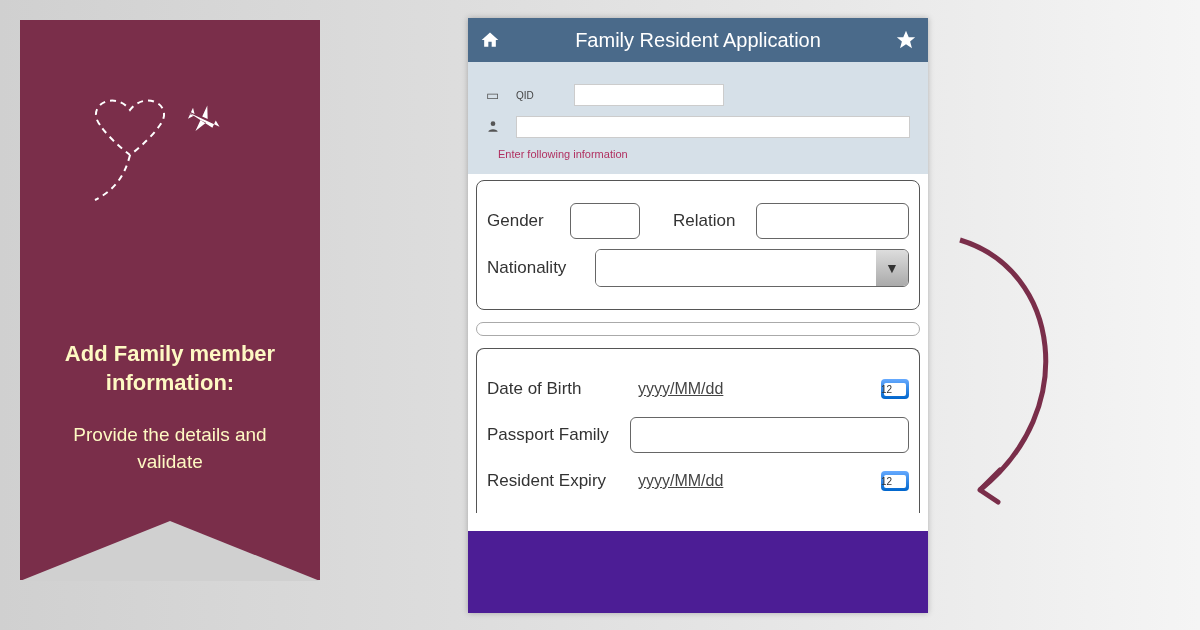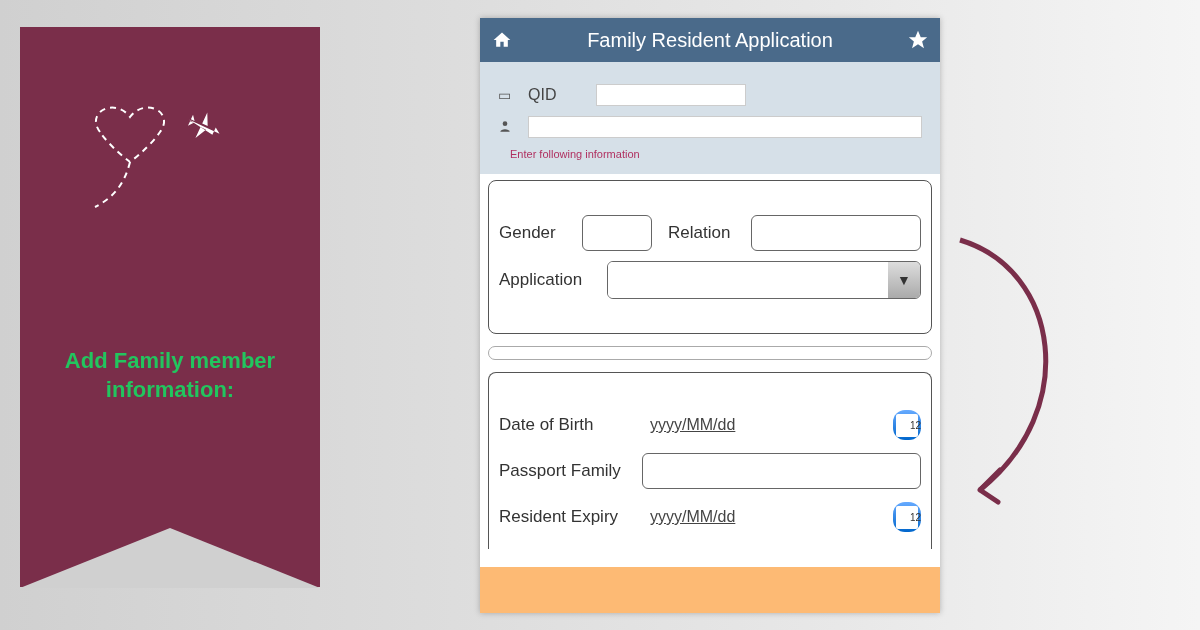--- a/index.html
+++ b/index.html
@@ -7,25 +7,25 @@
       width: 1200px;
       height: 630px;
       background: linear-gradient(to right, #d0d0d0 0%, #e8e8e8 70%, #f5f5f5 100%);
       font-family: Arial, sans-serif;
       position: relative;
       overflow: hidden;
     }
     .banner {
       position: absolute;
       left: 20px;
-      top: 27px;
+      top: 20px;
       width: 300px;
       height: 560px;
       background: #7a2e4a;
-      color: #22c55e;
+      color: #fef9c3;
     }
     .banner-decoration {
       position: absolute;
       top: 60px;
       left: 50px;
       width: 200px;
       height: 130px;
     }
     .banner-text {
       position: absolute;
@@ -45,56 +45,56 @@
       line-height: 1.4;
     }
     .ribbon-tail {
       position: absolute; bottom: -1px; left: 0; width: 100%; height: 60px;
       background: #d0d0d0;
       clip-path: polygon(0 100%, 50% 0, 100% 100%);
     }
 
     .phone {
       position: absolute;
-      left: 480px;
+      left: 468px;
       top: 18px;
       width: 460px;
       height: 595px;
-      background: #fdba74;
+      background: #4c1d95;
       box-shadow: 0 0 6px rgba(0,0,0,0.25);
       overflow: hidden;
     }
     .app-header {
       background: #4a6a8a;
       color: #fff;
       height: 44px;
       display: flex;
       align-items: center;
       padding: 0 10px;
       font-size: 20px;
     }
     .app-header .title { flex: 1; text-align: center; }
     .home-icon, .star-icon { width: 24px; display:flex; justify-content:center; }
     .top-area {
       background: #d6e0e8;
       padding: 12px 18px 8px;
     }
     .top-row { display: flex; align-items: center; margin: 10px 0; gap: 10px;}
     .top-row .icon-slot { width: 20px; font-size: 14px; color:#555; }
-    .top-row .lbl { font-size: 16px; color:#444; }
+    .top-row .lbl { font-size: 10px; color:#444; }
     .top-row input {
       flex: 1; height: 22px; border: 1px solid #ccc; background: #fff;
     }
     .qid-input { width: 150px; flex: none !important; margin-left: 30px;}
     .instruction {
       color: #b03060; font-size: 11px; margin: 8px 0 6px 12px;
     }
     .body-area { padding: 6px 8px; background: #fff; }
     .panel {
-      border: 1px solid #555; border-radius: 8px; padding: 24px 10px; margin-bottom: 12px;
+      border: 1px solid #555; border-radius: 8px; padding: 12px 10px; margin-bottom: 12px;
       background: #fff;
     }
     .frow {
       display: flex; align-items: center; margin: 10px 0; gap: 8px;
     }
     .flabel { font-size: 17px; color: #333; width: 135px; }
     .flabel2 { font-size: 17px; color: #333; width: 75px; }
     .finput {
       border: 1px solid #666; border-radius: 6px; height: 36px; flex:1; background:#fff;
       padding: 0 8px; font-size: 16px; color:#444;
@@ -102,22 +102,22 @@
     }
     .finput.small { width: 70px; flex:none; }
     .finput.rel { flex:1; }
     .select-wrap { flex:1; display:flex; border:1px solid #666; border-radius:6px; height:38px; overflow:hidden; }
     .select-wrap .sel-body { flex:1; background:#fff; }
     .select-wrap .sel-btn { width:32px; background: linear-gradient(#ddd,#aaa); display:flex; align-items:center; justify-content:center; color:#333; font-size:14px; }
     .progress {
       height: 14px; border:1px solid #aaa; border-radius: 8px; background:#fff; margin-bottom:12px;
     }
     .cal-icon {
-      width: 28px; height: 30px; background: linear-gradient(#6af,#06c);
-      border-radius: 12px; display:flex; align-items:center; justify-content:flex-end;
+      width: 28px; height: 20px; background: linear-gradient(#6af,#06c);
+      border-radius: 4px; display:flex; align-items:center; justify-content:flex-start;
       font-size: 10px; color:#333; position: relative; margin-left: 6px;
     }
     .cal-icon::before {
       content:""; position:absolute; top:4px; left:3px; right:3px; bottom:3px; background:#fff; border-radius:2px;
     }
     .cal-icon span { position:relative; z-index:1; font-size:10px; }
 
     .arrow {
       position: absolute;
       left: 940px;
@@ -133,20 +133,21 @@
 <div class="banner">
   <svg class="banner-decoration" viewBox="0 0 200 130">
     <path d="M 30 45 C 15 25, 45 10, 60 30 C 75 10, 105 25, 90 45 C 80 60, 60 75, 60 75 C 60 75, 40 60, 30 45 Z" fill="none" stroke="#fff" stroke-width="2" stroke-dasharray="6 5"></path>
     <path d="M 60 75 C 55 95, 45 110, 25 120" fill="none" stroke="#fff" stroke-width="2" stroke-dasharray="6 5"></path>
     <g transform="translate(135,40) rotate(25)">
       <path d="M -18 0 L 16 0 L 10 -4 L 10 4 Z M -4 -2 L -4 -14 L 2 -2 Z M -4 2 L -4 14 L 2 2 Z M -16 -1 L -16 -6 L -12 -1 Z M -16 1 L -16 6 L -12 1 Z" fill="#fff"></path>
     </g>
   </svg>
   <div class="banner-text">
     <div class="banner-title">Add Family member information:</div>
+    <div class="banner-sub">Provide the details and validate</div>
   </div>
   <div class="ribbon-tail"></div>
 </div>
 
 <div class="phone">
   <div class="app-header">
     <div class="home-icon">
       <svg width="20" height="20" viewBox="0 0 24 24" fill="#fff">
           <path d="M12 3 L2 12 H5 V20 H10 V14 H14 V20 H19 V12 H22 Z"></path>
         </svg>
@@ -175,25 +176,25 @@
       <input style="">
     </div>
     <div class="instruction">Enter following information</div>
   </div>
 
   <div class="body-area">
     <div class="panel">
       <div class="frow">
         <span class="flabel2">Gender</span>
         <div class="finput small"></div>
-        <span class="flabel2" style="margin-left:8px">Relation</span>
+        <span class="flabel2" style="margin-left:25px">Relation</span>
         <div class="finput rel"></div>
       </div>
       <div class="frow">
-        <span class="flabel" style="width:100px">Application</span>
+        <span class="flabel" style="width:100px">Nationality</span>
         <div class="select-wrap">
           <div class="sel-body"></div>
           <div class="sel-btn">▼</div>
         </div>
       </div>
     </div>
 
     <div class="progress"></div>
 
     <div class="panel" style="border-bottom:none; border-bottom-left-radius:0; border-bottom-right-radius:0; padding-bottom:4px;">

